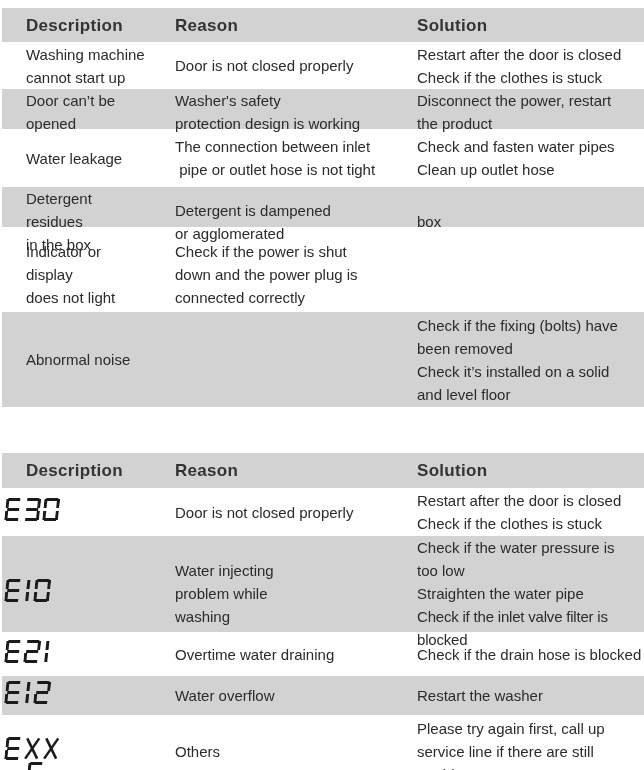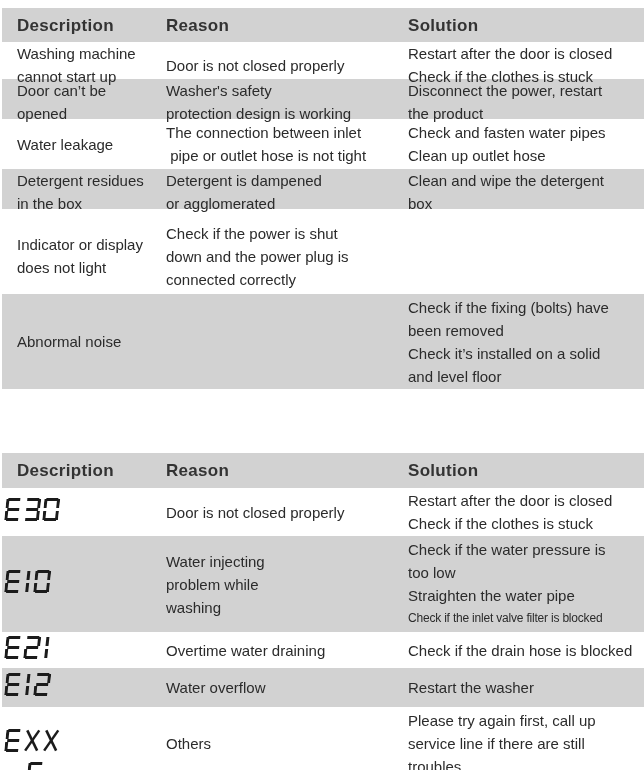--- a/index.html
+++ b/index.html
@@ -4,35 +4,35 @@
 <style>
   html,body{margin:0;padding:0;background:#ffffff;}
   #page{position:relative;width:644px;height:770px;overflow:hidden;background:#ffffff;
         font-family:"Liberation Sans",sans-serif;color:#2b2b2b;font-size:15px;line-height:23px;}
   .tbl{position:absolute;left:2px;right:0;}
   #t1{top:8px;}
   #t2{top:453px;}
   .row{display:grid;grid-template-columns:149px 242px 1fr;align-items:center;}
   .row.shaded,.row.hdr{background:#d2d2d2;}
   .row.hdr{font-weight:600;font-size:17px;color:#333333;letter-spacing:.3px;}
-  .cell{padding-left:15px;padding-right:2px;}
+  .cell{padding-left:24px;padding-right:2px;}
   .cell.code{padding-left:2px;}
   .ln{white-space:pre-wrap;}
-  .ln.sm{font-size:12px;line-height:23px;letter-spacing:-0.2px;}
+  .ln.sm{font-size:15px;line-height:23px;letter-spacing:-0.2px;}
   #t1 .row:nth-of-type(1){height:34px;}
-  #t1 .row:nth-of-type(2){height:37px;}
+  #t1 .row:nth-of-type(2){height:47px;}
   #t1 .row:nth-of-type(3){height:40px;}
-  #t1 .row:nth-of-type(4){height:50px;}
+  #t1 .row:nth-of-type(4){height:58px;}
   #t1 .row:nth-of-type(5){height:40px;}
   #t1 .row:nth-of-type(6){height:76px;margin-top:9px;}
   #t1 .row:nth-of-type(7){height:95px;}
   #t2 .row:nth-of-type(1){height:35px;}
   #t2 .row:nth-of-type(2){height:48px;}
   #t2 .row:nth-of-type(3){height:96px;}
-  #t2 .row:nth-of-type(4){height:36px;}
+  #t2 .row:nth-of-type(4){height:44px;}
   #t2 .row:nth-of-type(5){height:39px;}
   #t2 .row:nth-of-type(6){height:72px;}
   .seg7{display:inline-flex;gap:3px;transform:skewX(-6deg);transform-origin:left bottom;}
   .seg7 svg{display:block;}
   #partial-glyph{position:absolute;left:28px;top:762px;width:20px;height:8px;overflow:hidden;transform:skewX(-6deg);}
 </style>
 </head>
 <body>
 
 <div id="page">
@@ -85,21 +85,20 @@
       <div class="row shaded">
         <div class="cell ">
           <div class="ln">Detergent residues</div>
           <div class="ln">in the box</div>
         </div>
         <div class="cell ">
           <div class="ln">Detergent is dampened</div>
           <div class="ln">or agglomerated</div>
         </div>
         <div class="cell ">
-          <div class="ln">Clean and wipe the detergent</div>
           <div class="ln">box</div>
         </div>
       </div>
       <div class="row">
         <div class="cell ">
           <div class="ln">Indicator or display</div>
           <div class="ln">does not light</div>
         </div>
         <div class="cell ">
           <div class="ln">Check if the power is shut</div>

